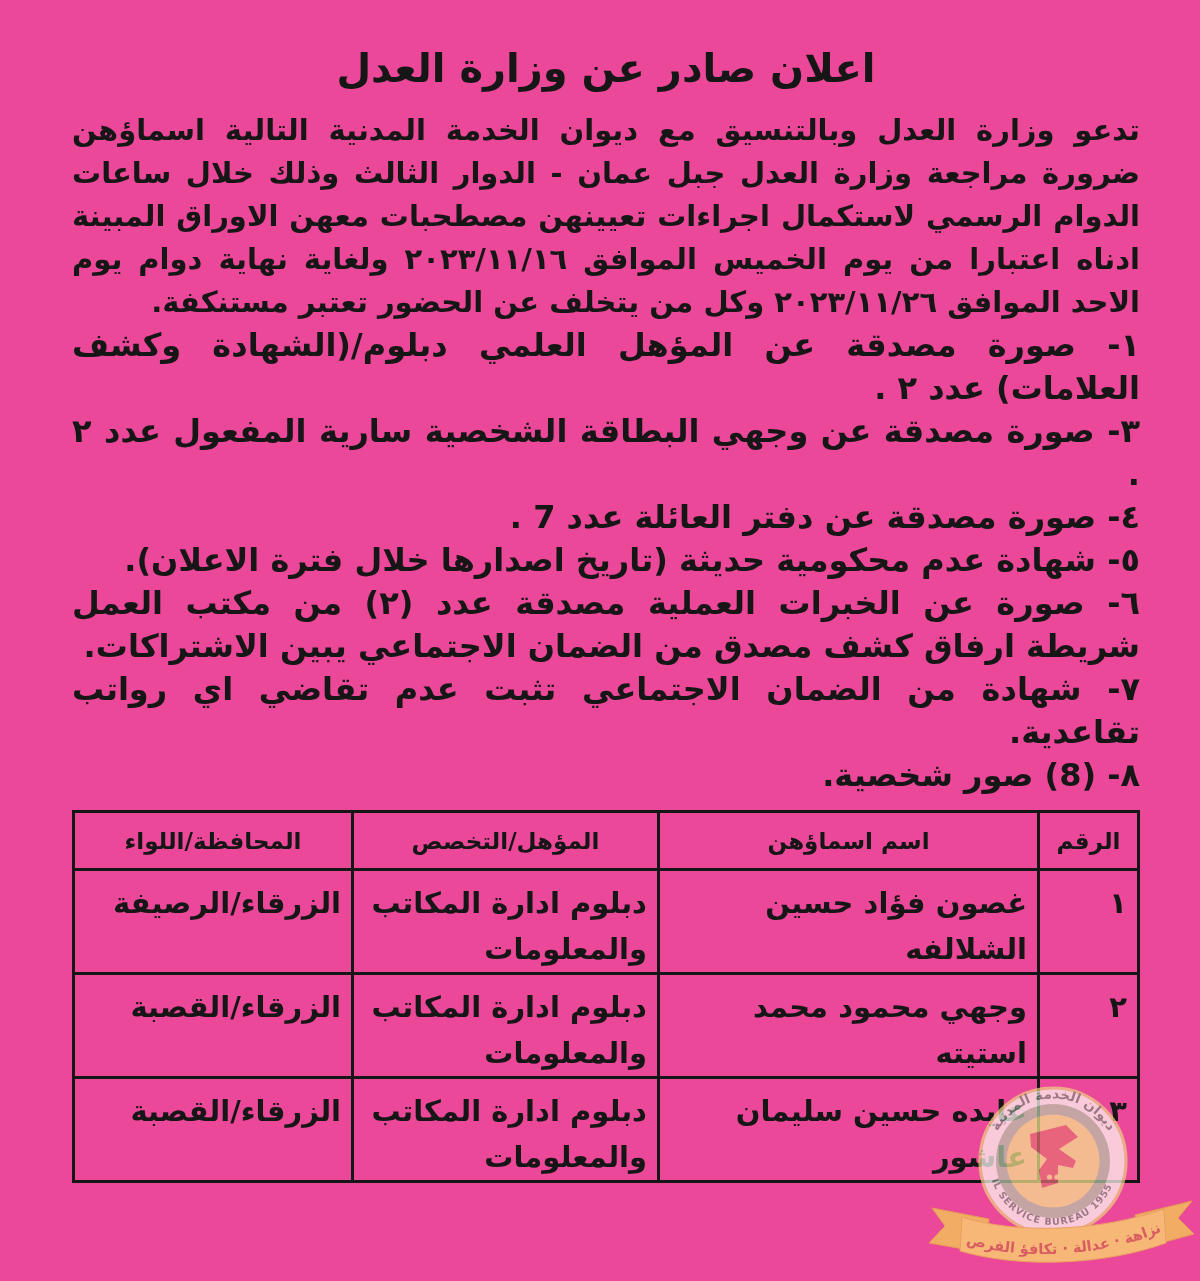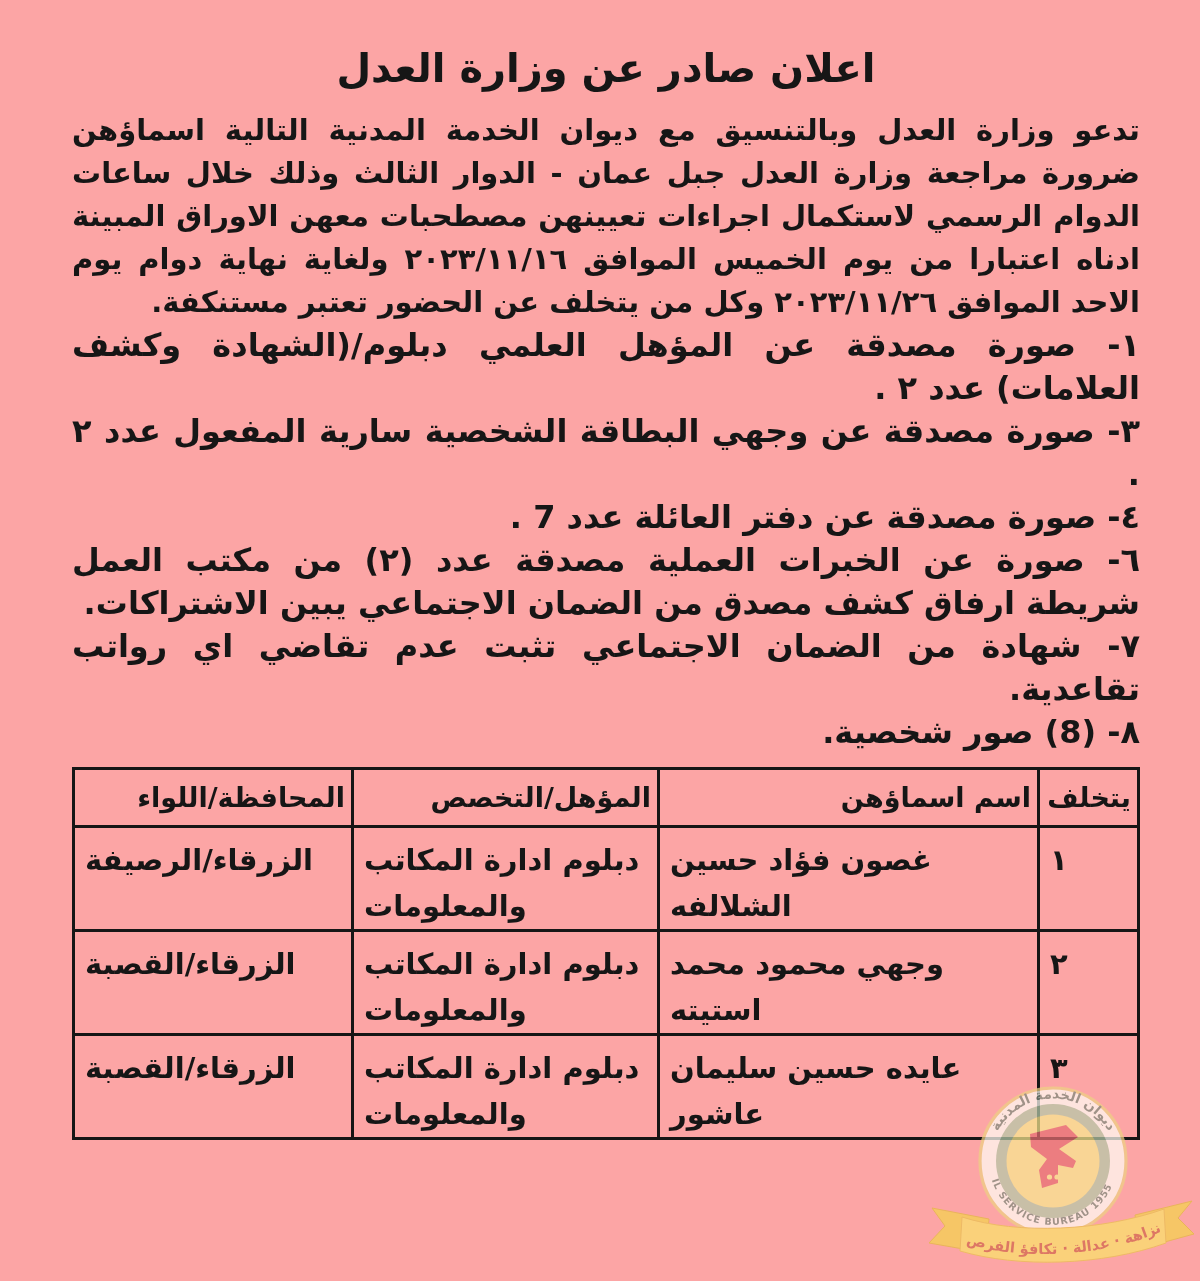--- a/index.html
+++ b/index.html
@@ -9,21 +9,21 @@
     background: #ffffff;
     font-family: "DejaVu Sans", "Liberation Sans", sans-serif;
     font-weight: 700;
     color: #161616;
   }
   .page {
     position: relative;
     width: 1200px; height: 1281px;
     overflow: hidden;
     direction: rtl;
-    background: #fca5a5;
+    background: #ec4899;
   }
   .content { padding: 38px 60px 0 72px; }
 
   .title {
     margin: 4px 0 15px 0;
     text-align: center;
     font-size: 40px;
     line-height: 52px;
   }
   .intro {
@@ -41,29 +41,29 @@
     table-layout: fixed;
     margin-top: 13px;
   }
   table.cand th, table.cand td {
     border: 3.5px solid #161616;
     font-weight: 700;
     overflow: hidden;
   }
   table.cand th {
     height: 58px;
-    font-size: 27px;
-    text-align: right;
+    font-size: 23px;
+    text-align: center;
     vertical-align: middle;
     padding: 0 6px;
   }
   table.cand td {
     font-size: 29px;
     line-height: 46px;
-    text-align: left;
+    text-align: right;
     vertical-align: top;
     padding: 9px 10px 0 10px;
   }
   tr.r1, tr.r2 { height: 95px; }
   tr.r3 { height: 102px; }
 
   .sig {
     margin-top: 10px;
     text-align: left;
     font-size: 29px;
@@ -84,35 +84,36 @@
   <div class="content">
 
     <h1 class="title">اعلان صادر عن وزارة العدل</h1>
 
     <p class="intro">تدعو وزارة العدل وبالتنسيق مع ديوان الخدمة المدنية التالية اسماؤهن ضرورة مراجعة وزارة العدل جبل عمان - الدوار الثالث وذلك خلال ساعات الدوام الرسمي لاستكمال اجراءات تعيينهن مصطحبات معهن الاوراق المبينة ادناه اعتبارا من يوم الخميس الموافق ٢٠٢٣/١١/١٦ ولغاية نهاية دوام يوم الاحد الموافق ٢٠٢٣/١١/٢٦ وكل من يتخلف عن الحضور تعتبر مستنكفة.</p>
 
     <div class="reqs">
       <div class="req">١- صورة مصدقة عن المؤهل العلمي دبلوم/(الشهادة وكشف العلامات) عدد ٢ .</div>
       <div class="req">٣- صورة مصدقة عن وجهي البطاقة الشخصية سارية المفعول عدد ٢ .</div>
       <div class="req">٤- صورة مصدقة عن دفتر العائلة عدد 7 .</div>
+      <div class="req">٥- شهادة عدم محكومية حديثة (تاريخ اصدارها خلال فترة الاعلان).</div>
       <div class="req">٦- صورة عن الخبرات العملية مصدقة عدد (٢) من مكتب العمل شريطة ارفاق كشف مصدق من الضمان الاجتماعي يبين الاشتراكات.</div>
       <div class="req">٧- شهادة من الضمان الاجتماعي تثبت عدم تقاضي اي رواتب تقاعدية.</div>
       <div class="req">٨- (8) صور شخصية.</div>
     </div>
 
     <table class="cand">
       <colgroup>
         <col style="width:100px">
         <col style="width:380px">
         <col style="width:306px">
         <col>
       </colgroup>
       <thead>
         <tr>
-          <th>يتخلف</th>
+          <th>الرقم</th>
           <th>اسم اسماؤهن</th>
           <th>المؤهل/التخصص</th>
           <th>المحافظة/اللواء</th>
         </tr>
       </thead>
       <tbody>
         <tr class="r1">
           <td>١</td>
           <td>غصون فؤاد حسين الشلالفه</td>
           <td>دبلوم ادارة المكاتب والمعلومات</td>

